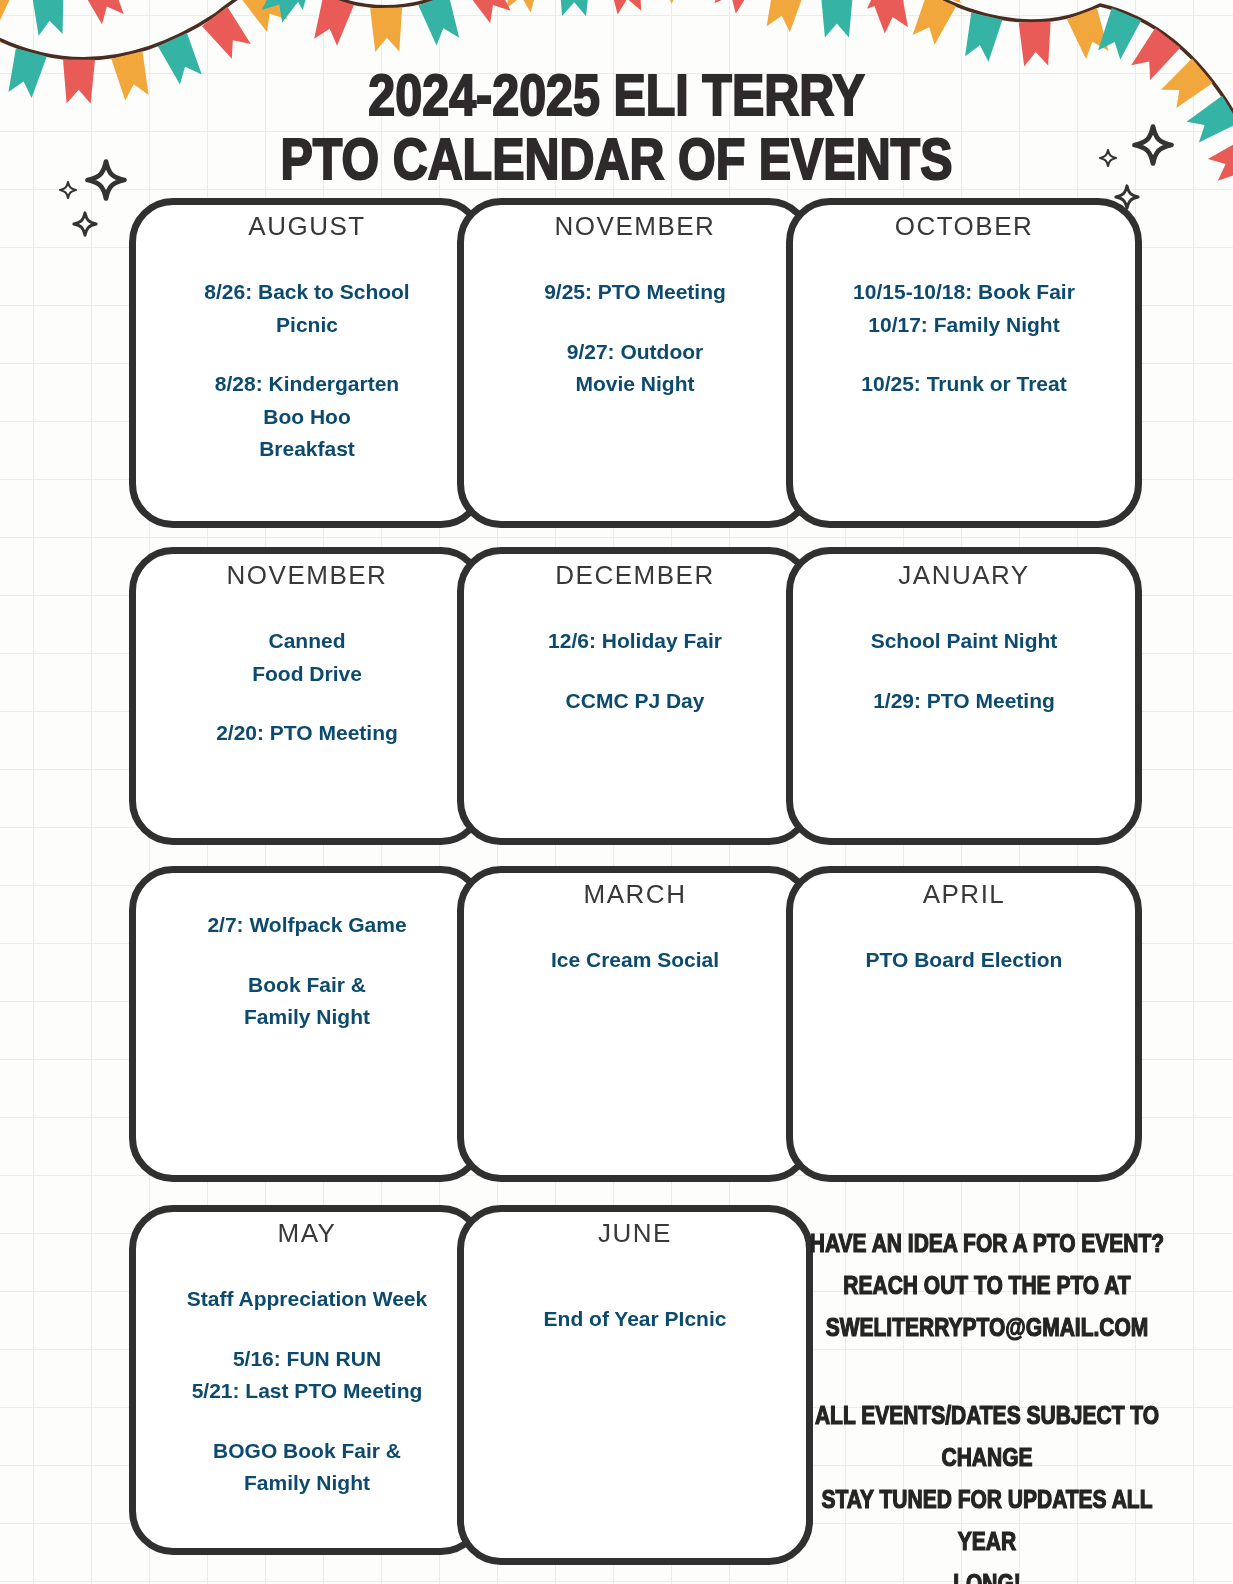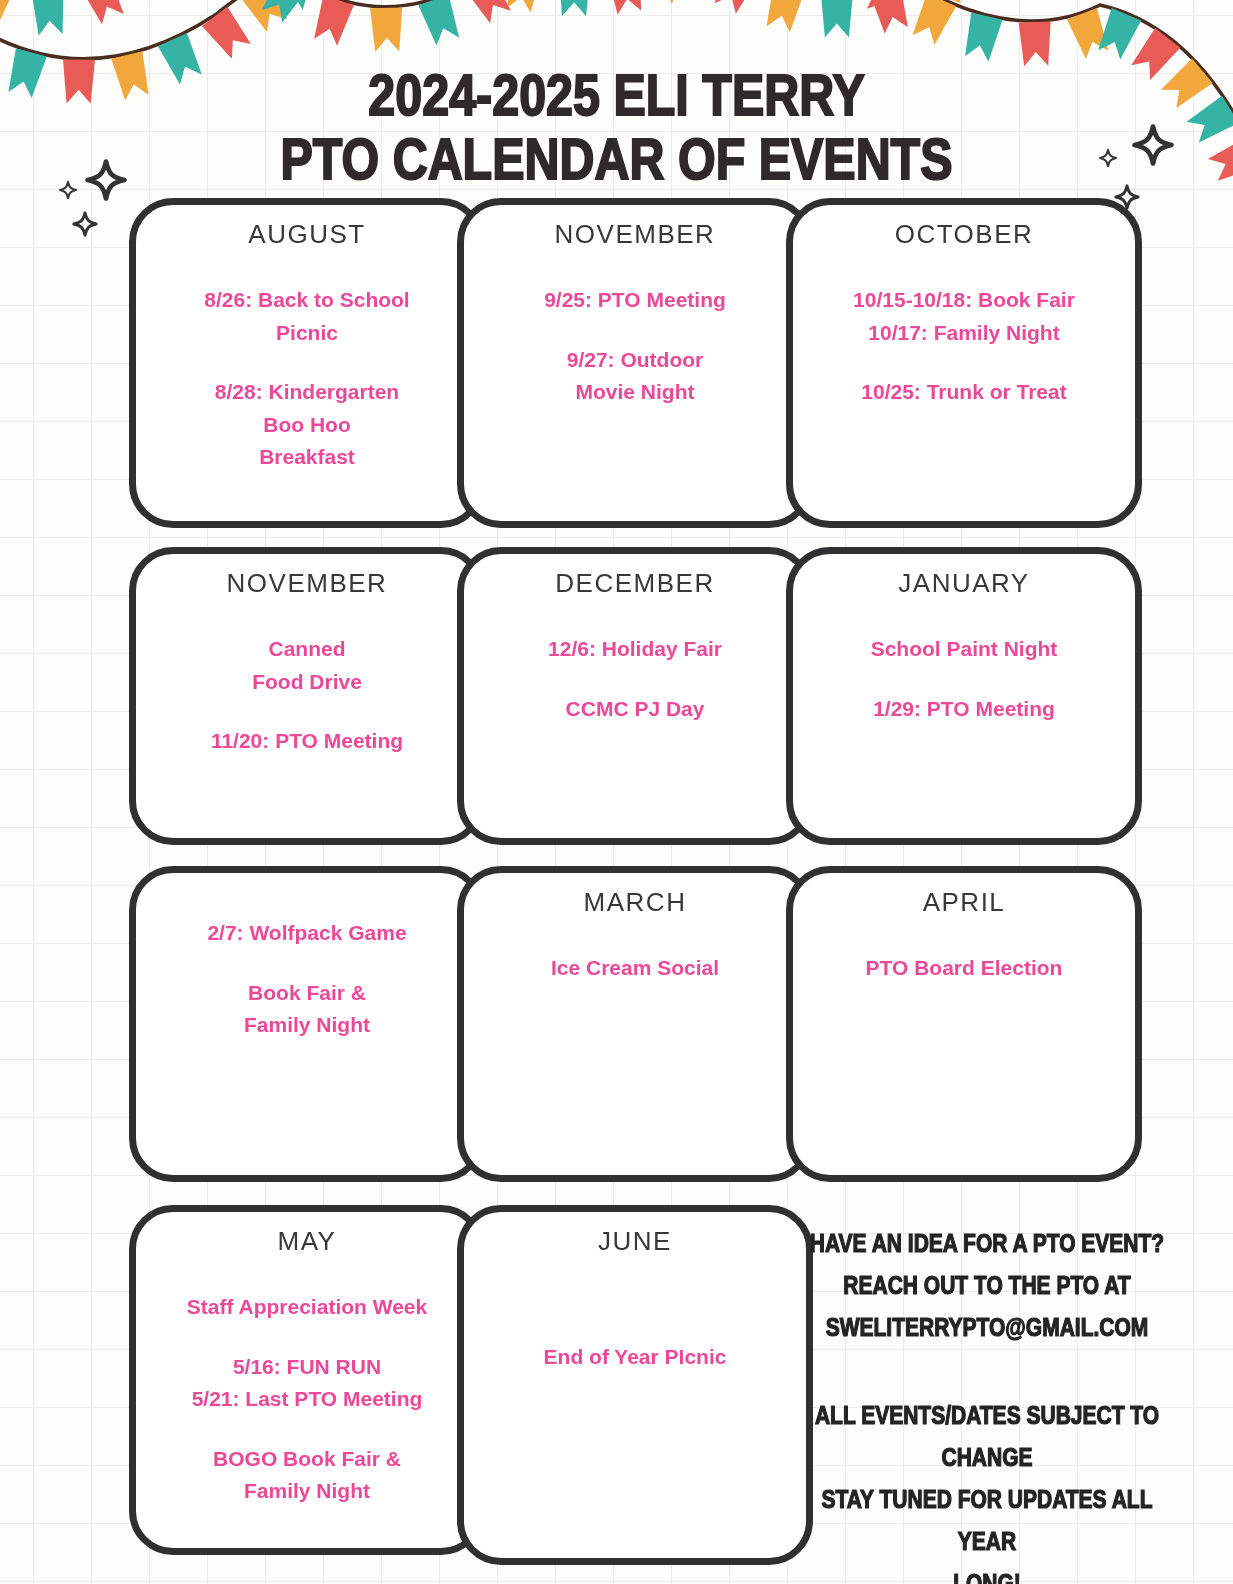--- a/index.html
+++ b/index.html
@@ -19,32 +19,32 @@
   .sparkle path{fill:none;stroke:#333;stroke-width:0.26;stroke-linejoin:round;stroke-linecap:round;}
   .title{
     position:absolute;top:64px;left:0;width:100%;margin:0;
     text-align:center;font-size:57px;line-height:1.12;font-weight:700;
     color:#2e2a2c;-webkit-text-stroke:2px #2e2a2c;
     transform:scaleX(0.85);letter-spacing:0;
   }
   .month-card{
     position:absolute;width:356px;box-sizing:border-box;
     background:#ffffff;border:7px solid #303030;border-radius:44px;
-    padding:10px 14px;text-align:center;
+    padding:2px 14px;text-align:center;
   }
   .c1{left:129px}.c2{left:457px}.c3{left:786px}
   .r1{top:198px;height:330px}
   .r2{top:547px;height:298px}
   .r3{top:866px;height:316px}
   .r4{top:1205px;height:350px}
   .r4b{top:1205px;height:360px}
   .month-name{margin:4px 0 0;font-size:26px;font-weight:400;letter-spacing:1.5px;color:#383838;}
   .events{margin-top:34px;}
-  .event{font-size:21px;font-weight:700;color:#ec4899;line-height:1.55;white-space:pre-line;margin:0 0 27px;}
-  .june .events{margin-top:84px;}
+  .event{font-size:21px;font-weight:700;color:#0c4a6e;line-height:1.55;white-space:pre-line;margin:0 0 27px;}
+  .june .events{margin-top:54px;}
   .info-block{position:absolute;left:762px;top:1222px;width:450px;text-align:center;}
   .info-text{
     margin:0 0 46px;font-size:25px;font-weight:700;line-height:1.68;color:#242424;
     -webkit-text-stroke:1.2px #242424;white-space:pre-line;
     transform:scaleX(0.84);transform-origin:center top;
   }
 </style>
 </head>
 <body>
 
@@ -157,21 +157,21 @@
 10/17: Family Night</div>
         <div class="event">10/25: Trunk or Treat</div>
       </div>
   </section>
 
   <section class="month-card c1 r2">
     <h2 class="month-name">NOVEMBER</h2>
     <div class="events">
         <div class="event">Canned
 Food Drive</div>
-        <div class="event">11/20: PTO Meeting</div>
+        <div class="event">2/20: PTO Meeting</div>
       </div>
   </section>
   <section class="month-card c2 r2">
     <h2 class="month-name">DECEMBER</h2>
     <div class="events">
         <div class="event">12/6: Holiday Fair</div>
         <div class="event">CCMC PJ Day</div>
       </div>
   </section>
   <section class="month-card c3 r2">

